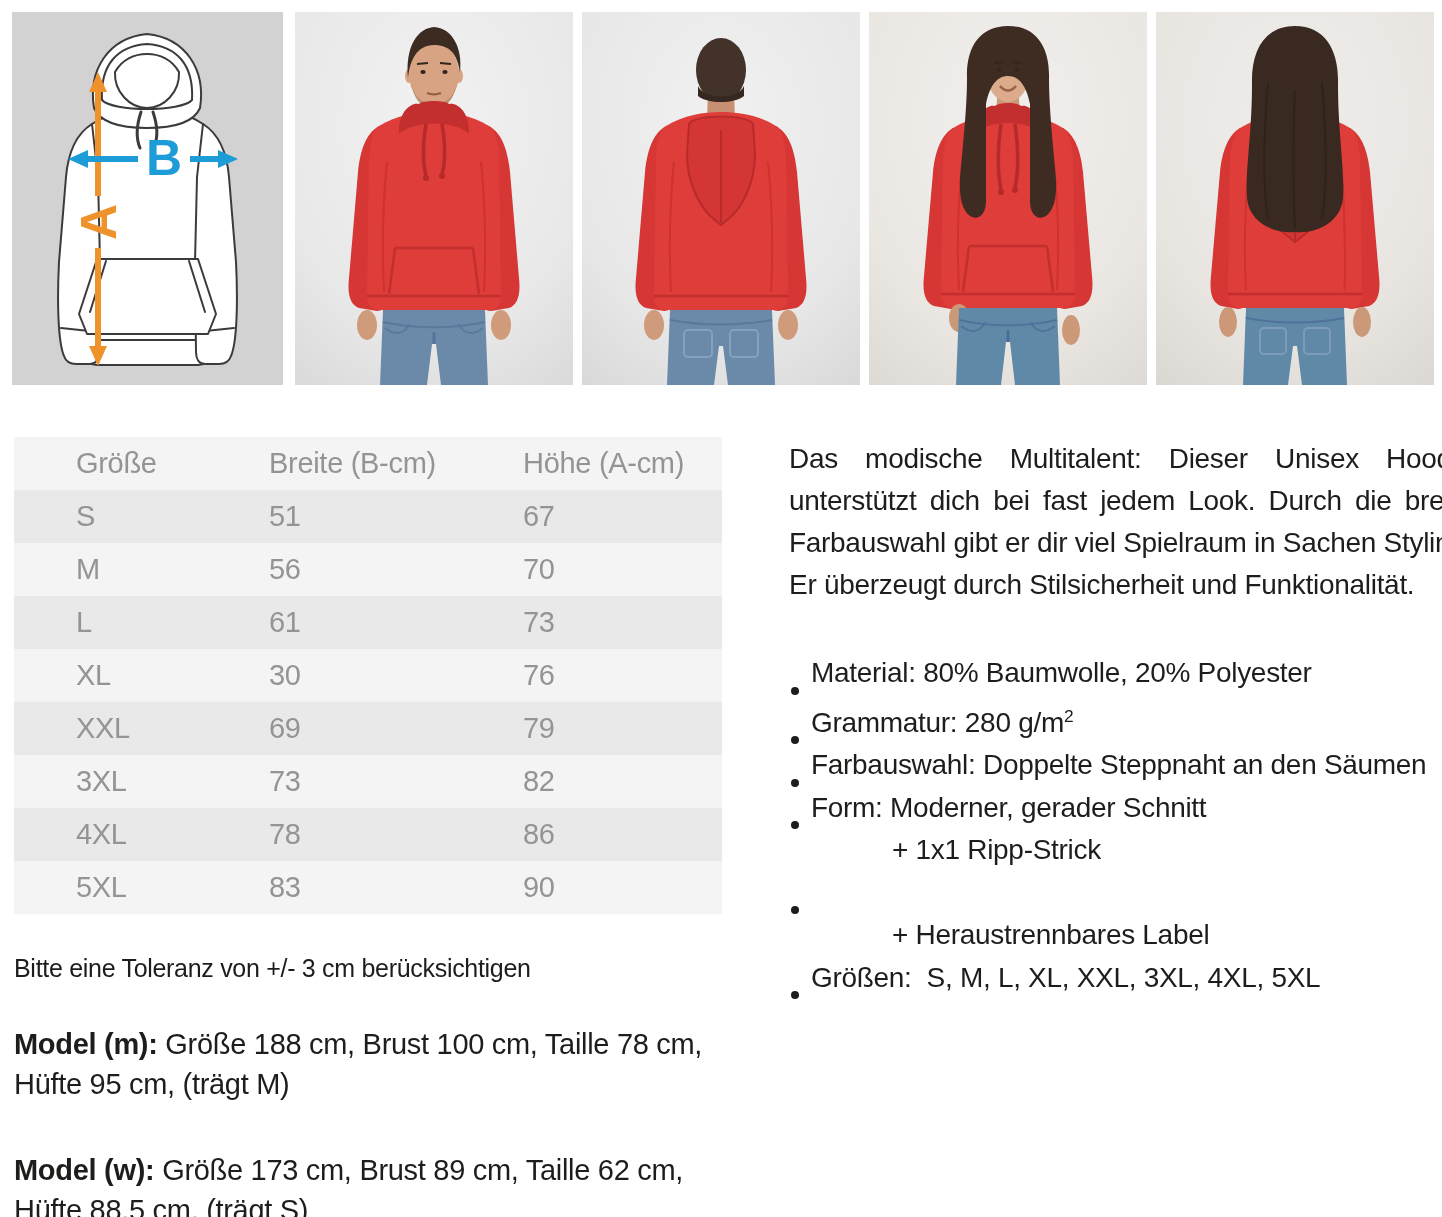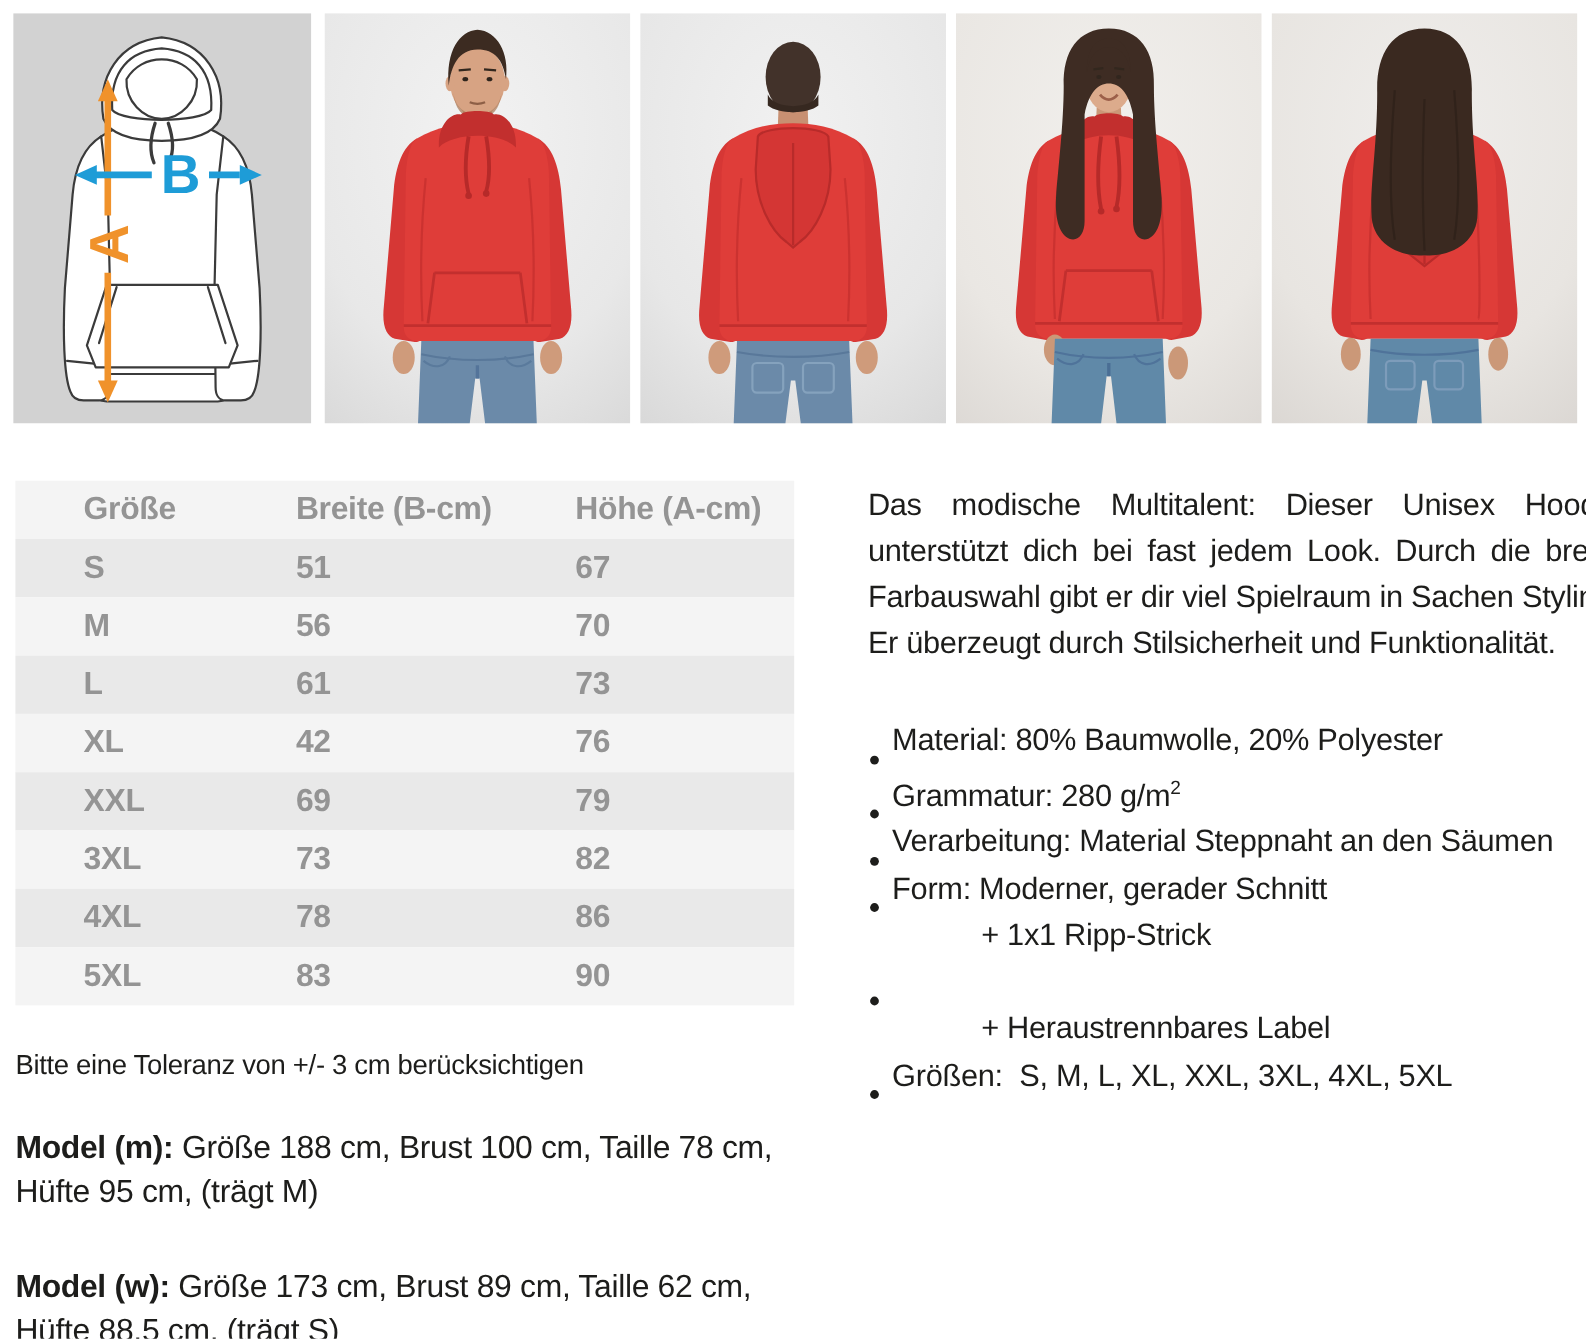--- a/index.html
+++ b/index.html
@@ -13,21 +13,21 @@
   svg { display:block; width:100%; height:100%; }
   svg text { font-family:"Liberation Sans", sans-serif; }
 
   .gallery { position:absolute; top:12px; left:12px; display:flex; align-items:flex-start; }
   .fig { width:278px; height:373px; flex:none; }
   .fig.diagram { width:271px; margin-right:12px; }
   .photo + .photo { margin-left:9px; }
 
   .left-col { position:absolute; left:14px; top:437px; width:712px; }
   .size-table { width:708px; font-size:29px; color:#949494; }
-  .row { height:53px; display:grid; grid-template-columns:255px 254px 1fr; align-items:center;font-weight:bold; }
+  .row { height:53px; display:grid; grid-template-columns:255px 254px 1fr; align-items:center; }
   .row:nth-child(odd)  { background:#f4f4f4; }
   .row:nth-child(even) { background:#e9e9e9; }
   .row span:first-child { padding-left:62px; }
 
   .tolerance { margin:34px 0 0 0; font-size:25px; line-height:40px; }
   .model { margin:36px 0 0 0; font-size:29px; line-height:40px; }
   .model + .model { margin-top:46px; }
   .model b { font-weight:bold; }
 
   .right-col { position:absolute; left:749px; top:438px; width:684px;margin-left:40px; }
@@ -267,21 +267,21 @@
         <span>56</span>
         <span>70</span>
     </div>
     <div class="row">
       <span>L</span>
         <span>61</span>
         <span>73</span>
     </div>
     <div class="row">
       <span>XL</span>
-        <span>42</span>
+        <span>30</span>
         <span>76</span>
     </div>
     <div class="row">
       <span>XXL</span>
         <span>69</span>
         <span>79</span>
     </div>
     <div class="row">
       <span>3XL</span>
         <span>73</span>
@@ -318,21 +318,21 @@
     <li>
       <span class="bullet"></span>
       <span class="ft">Material: 80% Baumwolle, 20% Polyester</span>
     </li>
     <li>
       <span class="bullet"></span>
       <span class="ft"><span>Grammatur: 280 g/m</span><sup>2</sup></span>
     </li>
     <li>
       <span class="bullet"></span>
-      <span class="ft">Verarbeitung: Material Steppnaht an den Säumen</span>
+      <span class="ft">Farbauswahl: Doppelte Steppnaht an den Säumen</span>
     </li>
     <li>
       <span class="bullet"></span>
       <span class="ft">Form: Moderner, gerader Schnitt</span>
     </li>
     <li>
       <span class="ft sub">+ 1x1 Ripp-Strick</span>
     </li>
     <li>
       <span class="bullet"></span>

